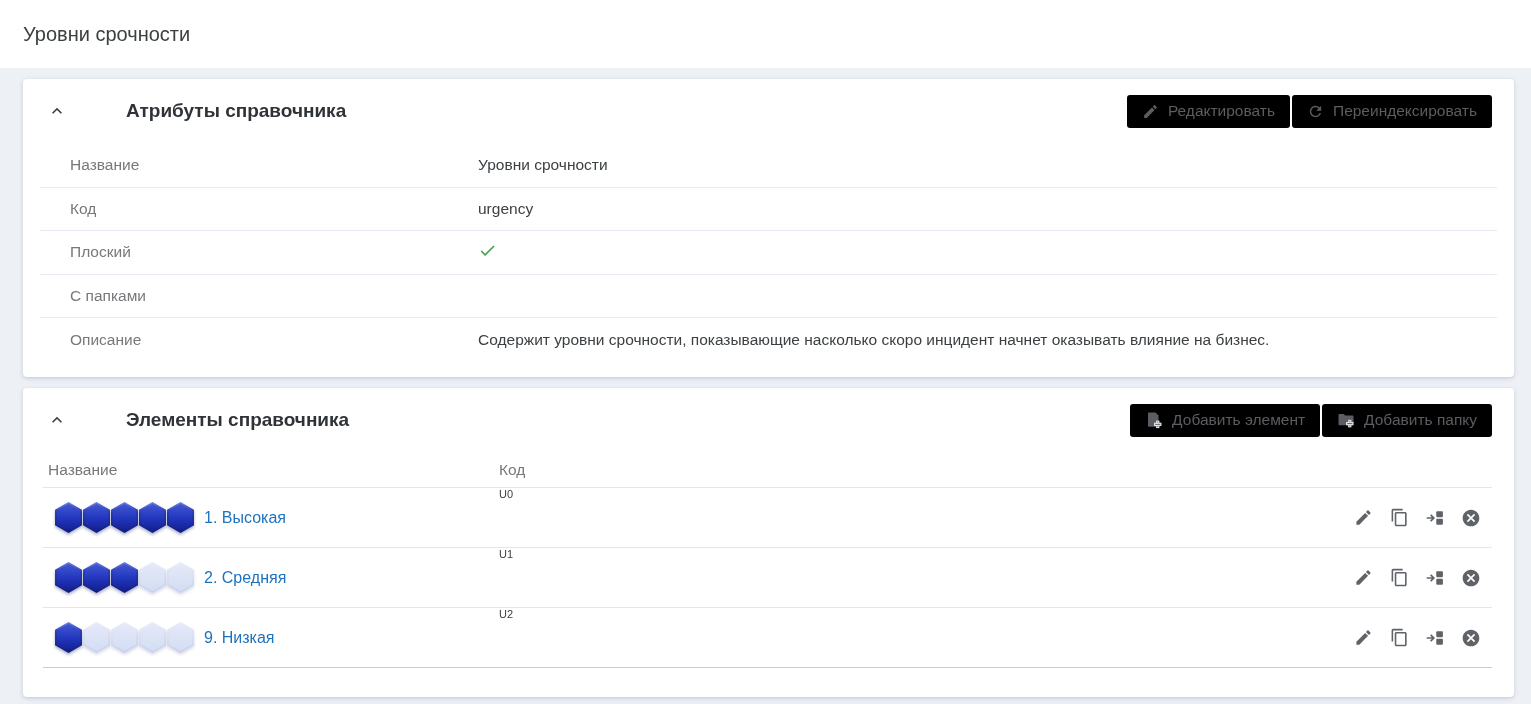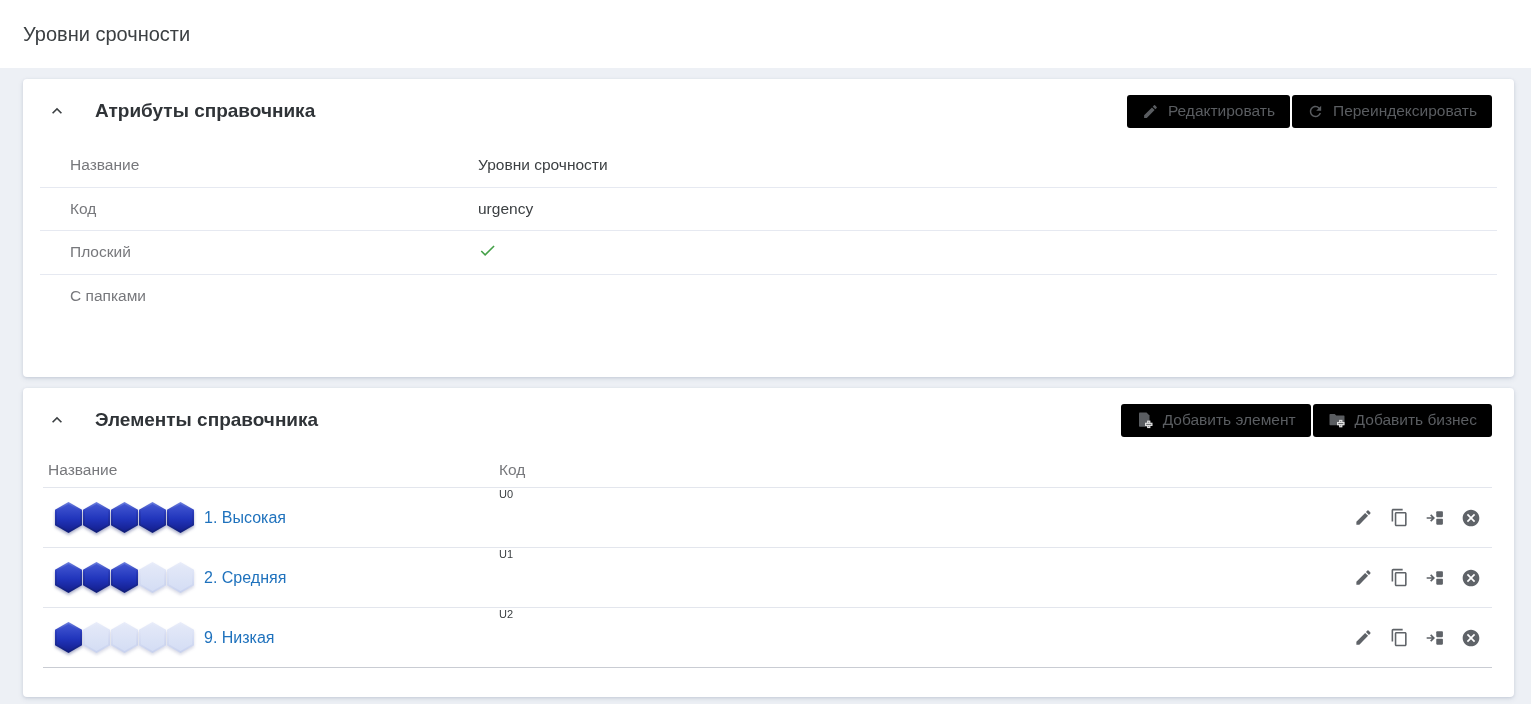--- a/index.html
+++ b/index.html
@@ -13,21 +13,21 @@
   .page-title { font-size:20px; color:#3c4043; font-weight:400; }
 
   
   .content { padding:11px 17px 0 23px; }
   .card { background:#ffffff; border-radius:4px;
     box-shadow:0 1px 3px rgba(40,60,100,.14), 0 2px 6px rgba(40,60,100,.08); }
   .card + .card { margin-top:11px; }
   .card-attr { height:298px; }
   .card-elems { height:309px; }
 
-  .card-header { display:flex; align-items:center; padding:0 22px 0 24px; }
+  .card-header { display:flex; align-items:center; padding:0 22px 0 24px;gap:31px; }
   .card-attr .card-header { height:64px; }
   .card-elems .card-header { height:64px; }
   .collapse-btn { width:20px; height:20px; color:#3c4043; cursor:pointer;
     display:flex; align-items:center; justify-content:center; }
   .section-title { font-size:19px; font-weight:600; color:#2f3337; margin-left:28px; }
   .header-buttons { margin-left:auto; display:flex; }
   .btn { height:33px; display:inline-flex; align-items:center; background:#000000;
     border:none; border-radius:3px; padding:0 15px; margin-left:2px;
     font-family:inherit; font-size:15.5px; font-weight:500; color:#5a5d61;
     cursor:pointer; white-space:nowrap; }
@@ -120,20 +120,24 @@
         </div>
         <div class="attr-row">
           <div class="attr-label">Плоский</div>
           <div class="attr-value"><svg class="check-icon-svg" width="19" height="19" viewBox="0 0 24 24" fill="currentColor">
               <path d="M9 16.17 4.83 12l-1.42 1.41L9 19 21 7l-1.41-1.41z"></path>
             </svg></div>
         </div>
         <div class="attr-row">
           <div class="attr-label">С папками</div>
           <div class="attr-value"></div>
+        </div>
+        <div class="attr-row">
+          <div class="attr-label">Описание</div>
+          <div class="attr-value">Содержит уровни срочности, показывающие насколько скоро инцидент начнет оказывать влияние на бизнес.</div>
         </div>
       </div>
   </div>
 
   <div class="card card-elems">
     <div class="card-header">
       <span class="collapse-btn">
         <svg width="20" height="20" viewBox="0 0 24 24" fill="currentColor">
             <path d="M7.41 15.41 12 10.83l4.59 4.58L18 14l-6-6-6 6z"></path>
           </svg>
@@ -155,21 +159,21 @@
         <button class="btn">
           <span style="display:flex">
             <svg width="18" height="18" viewBox="0 0 24 24" fill="currentColor">
                 <path d="M2 5a1 1 0 0 1 1-1h6l2 2h10a1 1 0 0 1 1 1v11a1 1 0 0 1-1 1H3a1 1 0 0 1-1-1V5z"></path>
                 <g stroke="#e1e1e1" stroke-width="1.6">
                   <rect x="15.6" y="12.6" width="2.8" height="8.4"></rect>
                   <rect x="12.8" y="15.4" width="8.4" height="2.8"></rect>
                 </g>
               </svg>
           </span>
-          <span>Добавить бизнес</span>
+          <span>Добавить папку</span>
         </button>
       </div>
     </div>
     <div class="el-table">
       <div class="el-cols">
         <div class="el-col-name">Название</div>
         <div class="el-col-code">Код</div>
       </div>
       <div id="el-rows">
           <div class="el-row">

